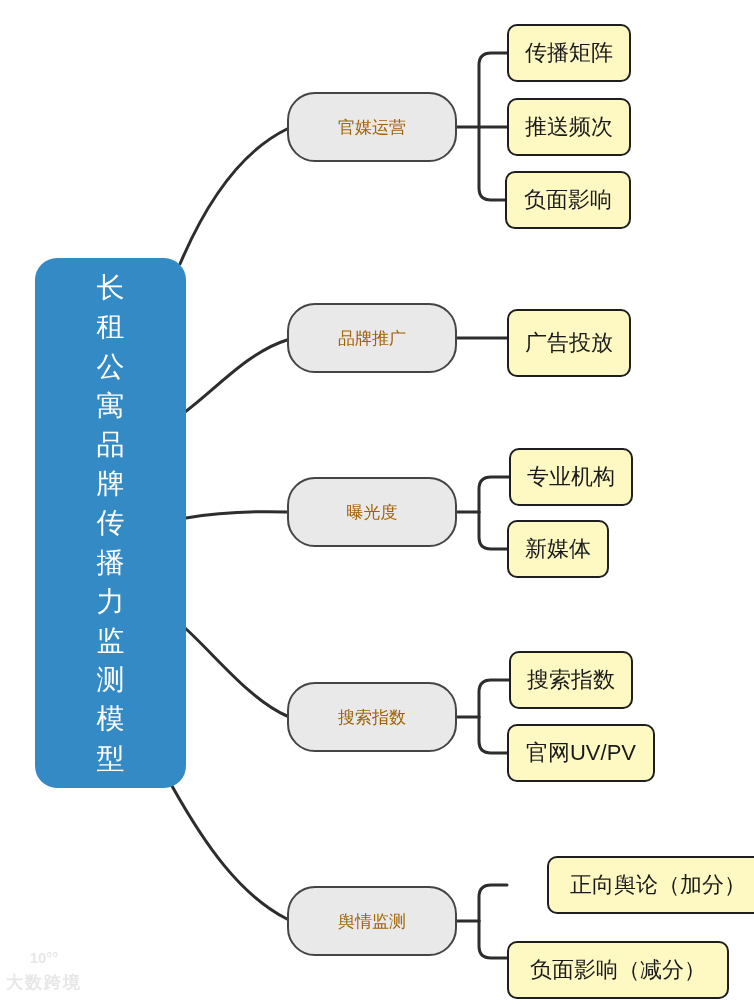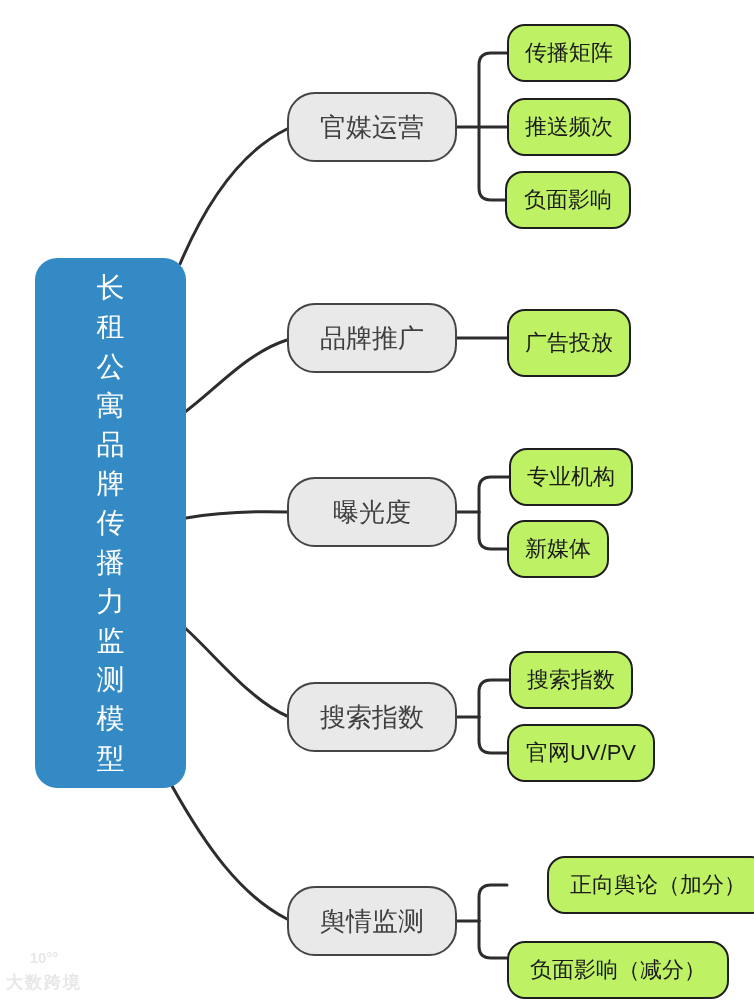--- a/index.html
+++ b/index.html
@@ -42,27 +42,27 @@
     font-size: 28px;
     line-height: 1.4;
     word-break: break-all;
     white-space: normal;
     text-align: right;
   }
   .branch {
     background: var(--branch_fill, #e9e9e9);
     border: 2px solid var(--branch_border, #454545);
     border-radius: 28px;
-    font-size: 26px;
-    color: #404040;
+    font-size: 17px;
+    color: #a16207;
   }
   .leaf {
-    background: #bef264;
+    background: #fef9c3;
     border: 2.5px solid var(--leaf_border, #1e1e1e);
-    border-radius: 18px;
+    border-radius: 10px;
     font-size: 22px;
     color: #1a1a1a;
   }
   .watermark {
     position: absolute;
     left: 6px;
     bottom: 10px;
     display: flex;
     align-items: center;
     gap: 5px;

